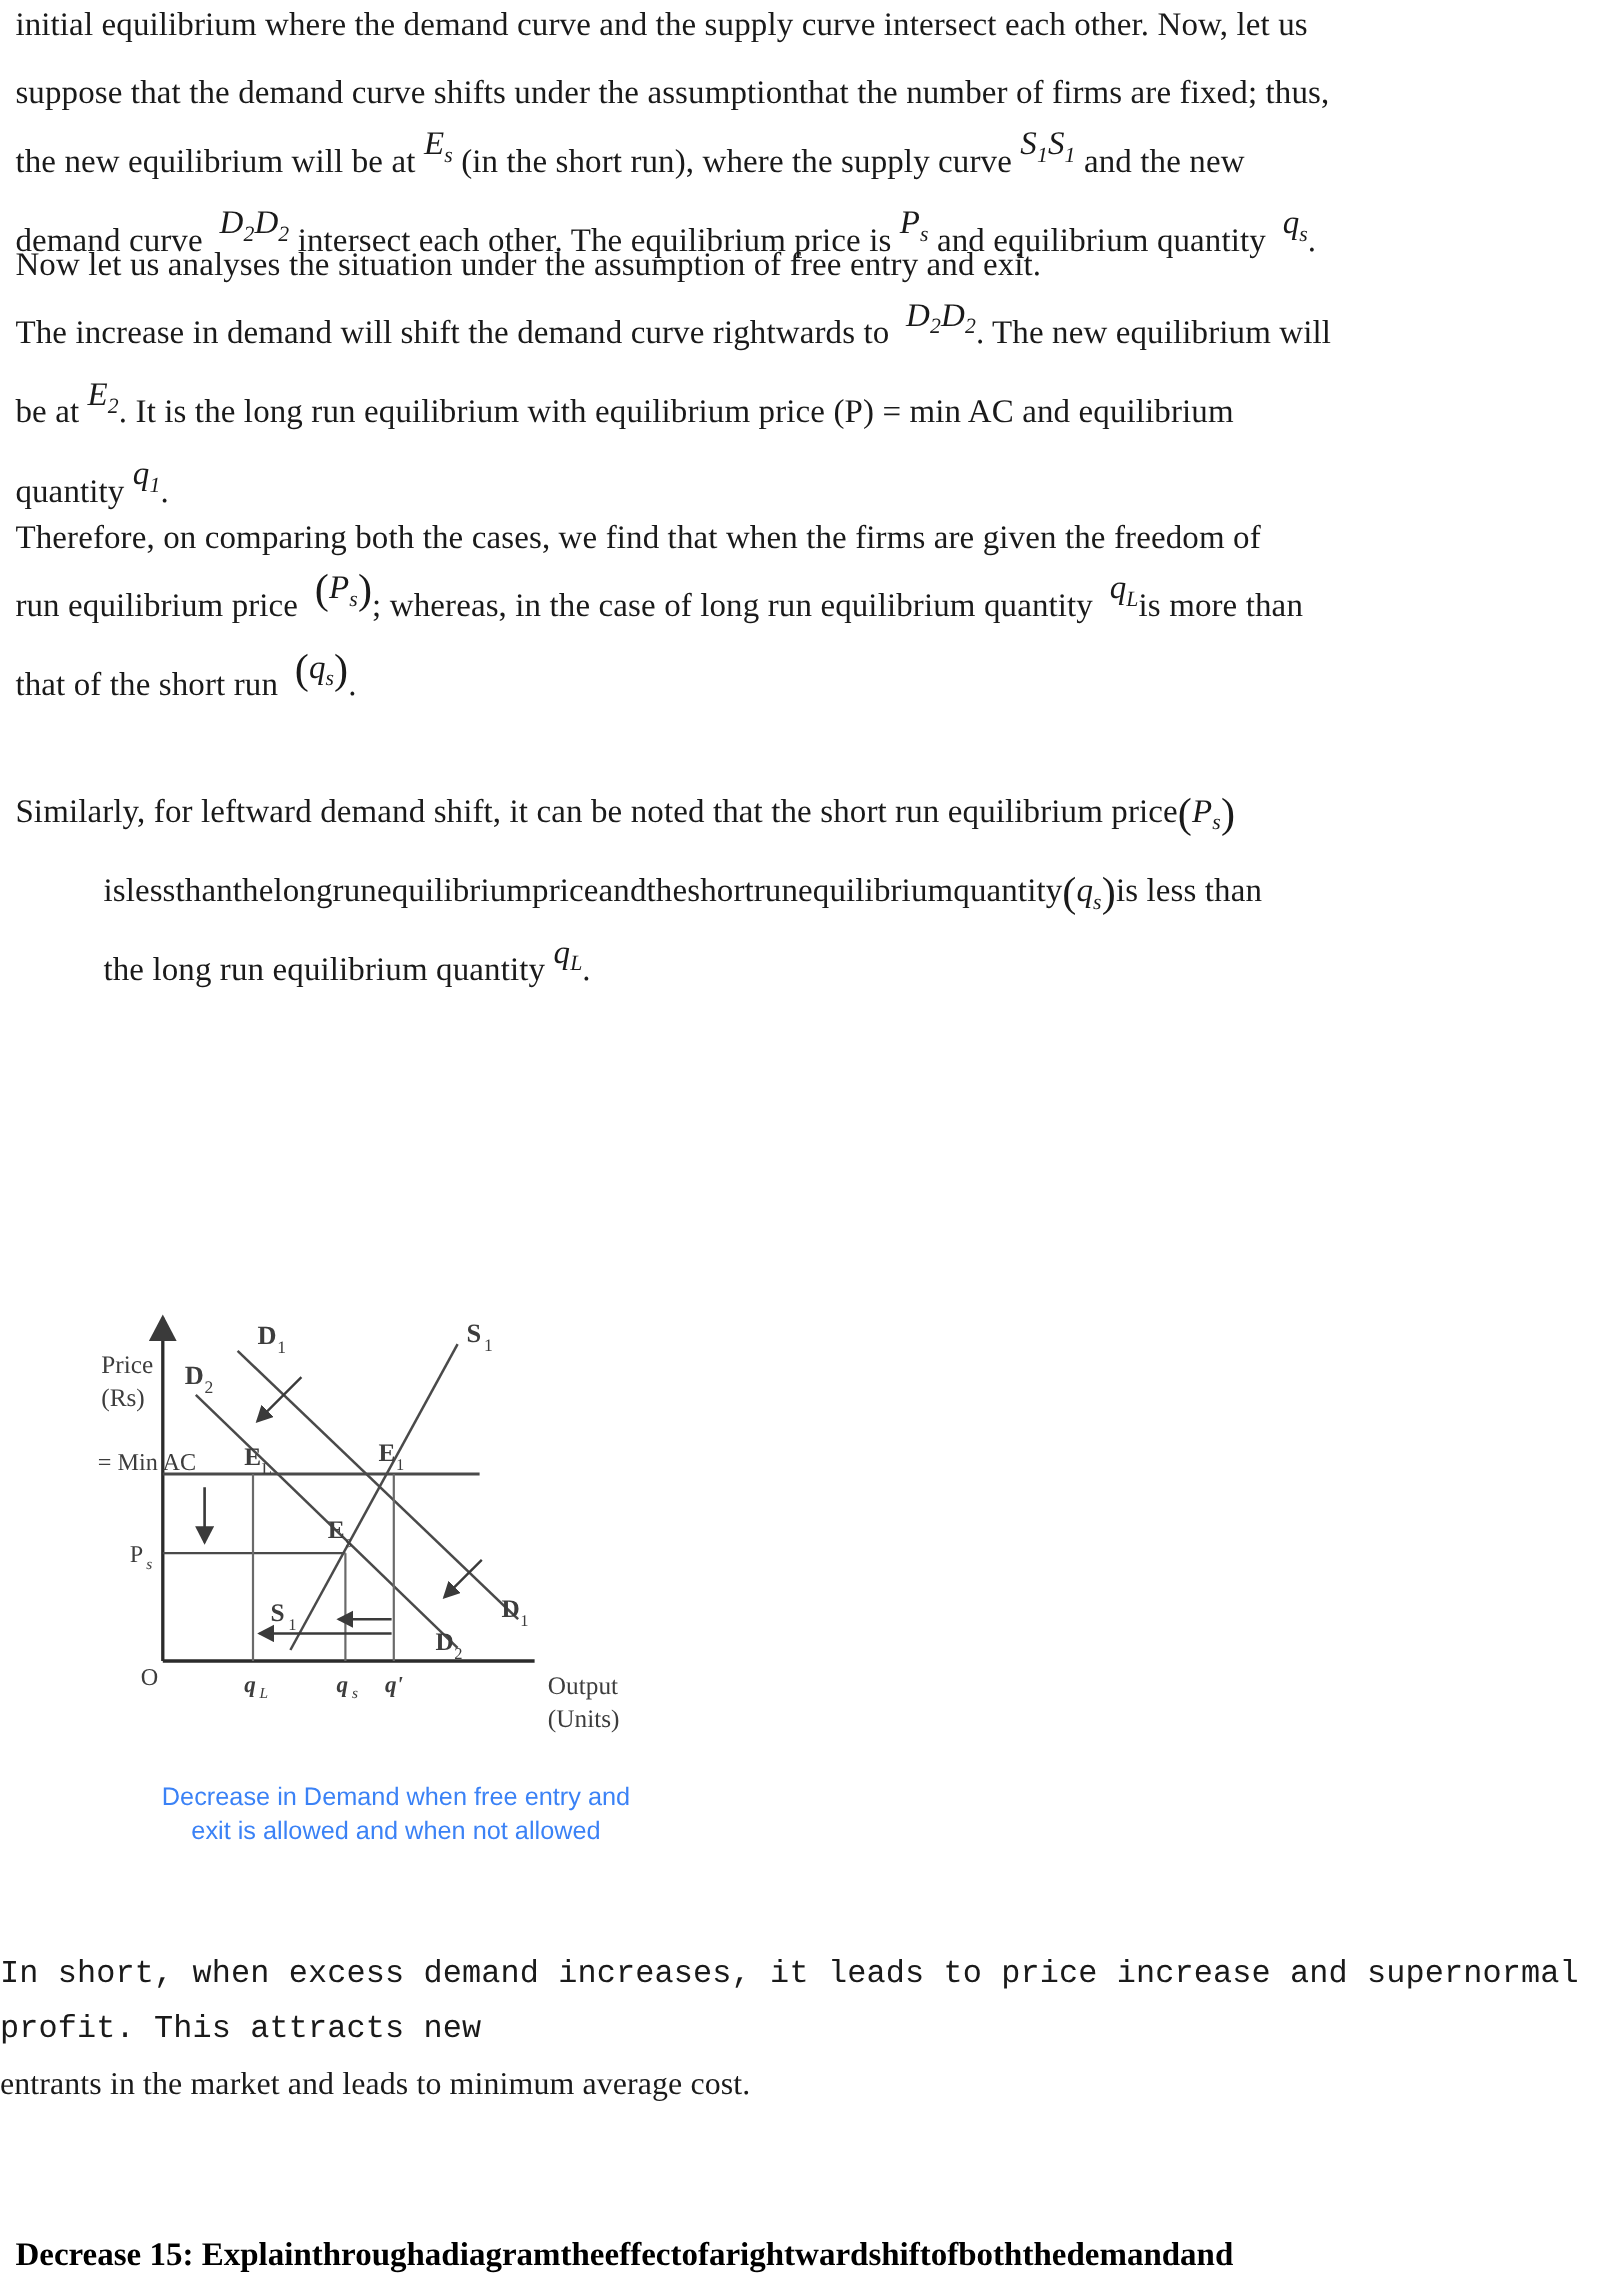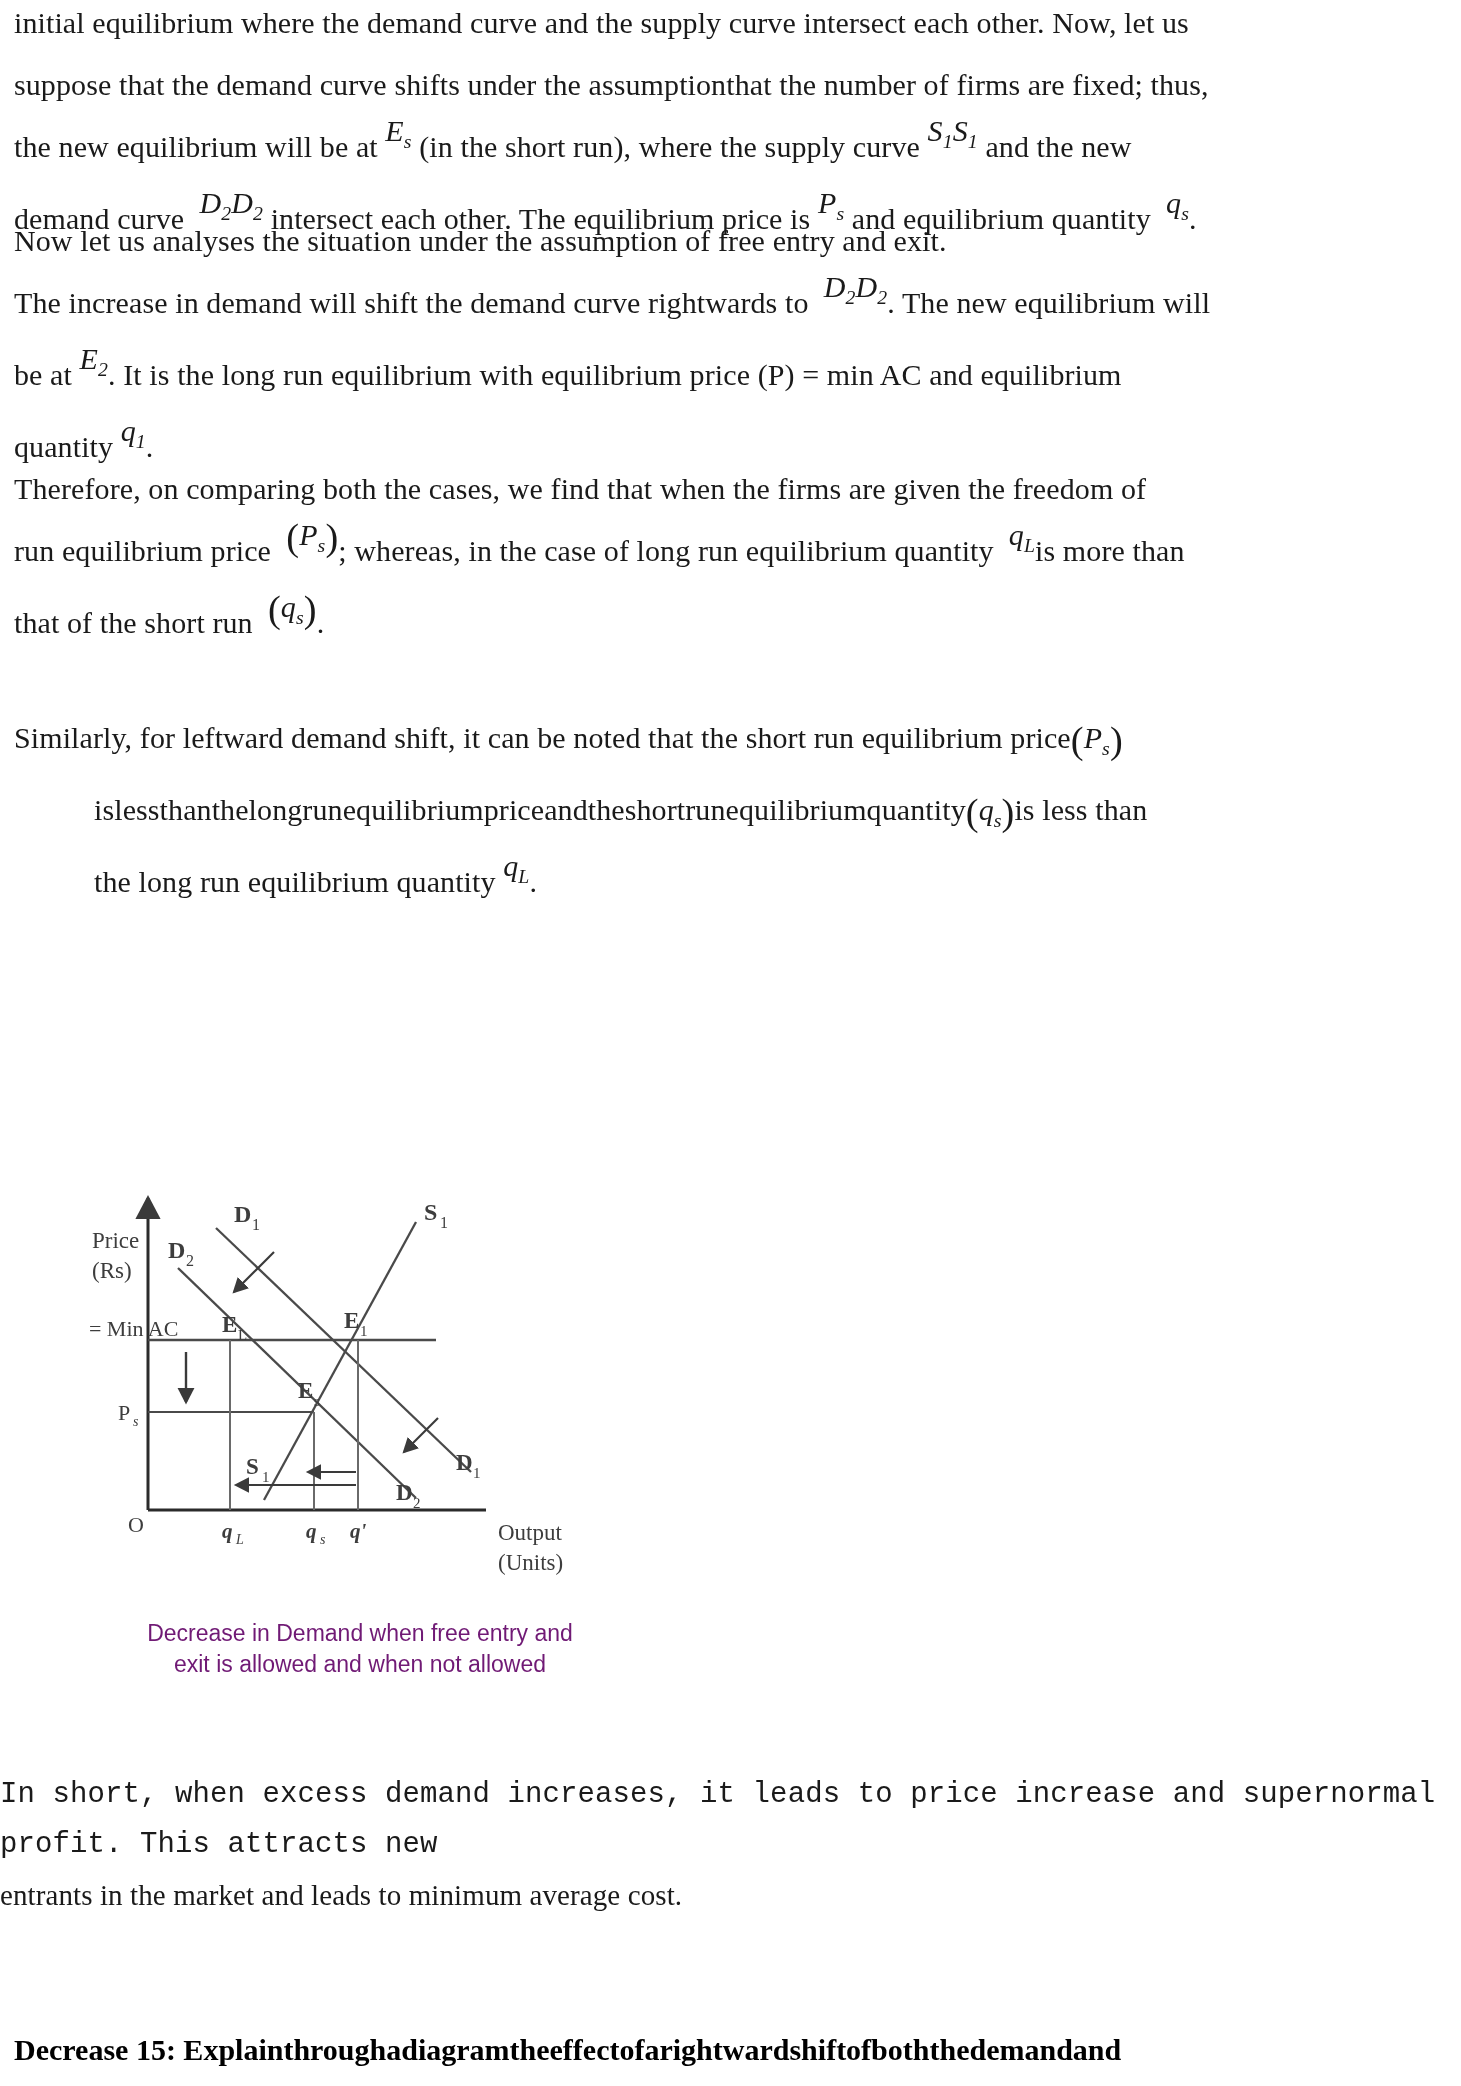--- a/index.html
+++ b/index.html
@@ -76,21 +76,21 @@
   .figure svg { display: block; }
   .caption {
     position: absolute;
     left: 100px;
     top: 1618px;
     width: 520px;
     text-align: center;
     font-family: "Liberation Sans", "DejaVu Sans", sans-serif;
     font-size: 23px;
     line-height: 31px;
-    color: #701a75;
+    color: #3b82f6;
   }
   .q-head {
     position: absolute;
     left: 14px;
     top: 2030px;
     width: 1440px;
     font-size: 30px;
     font-weight: bold;
     color: #000;
     line-height: 40px;

